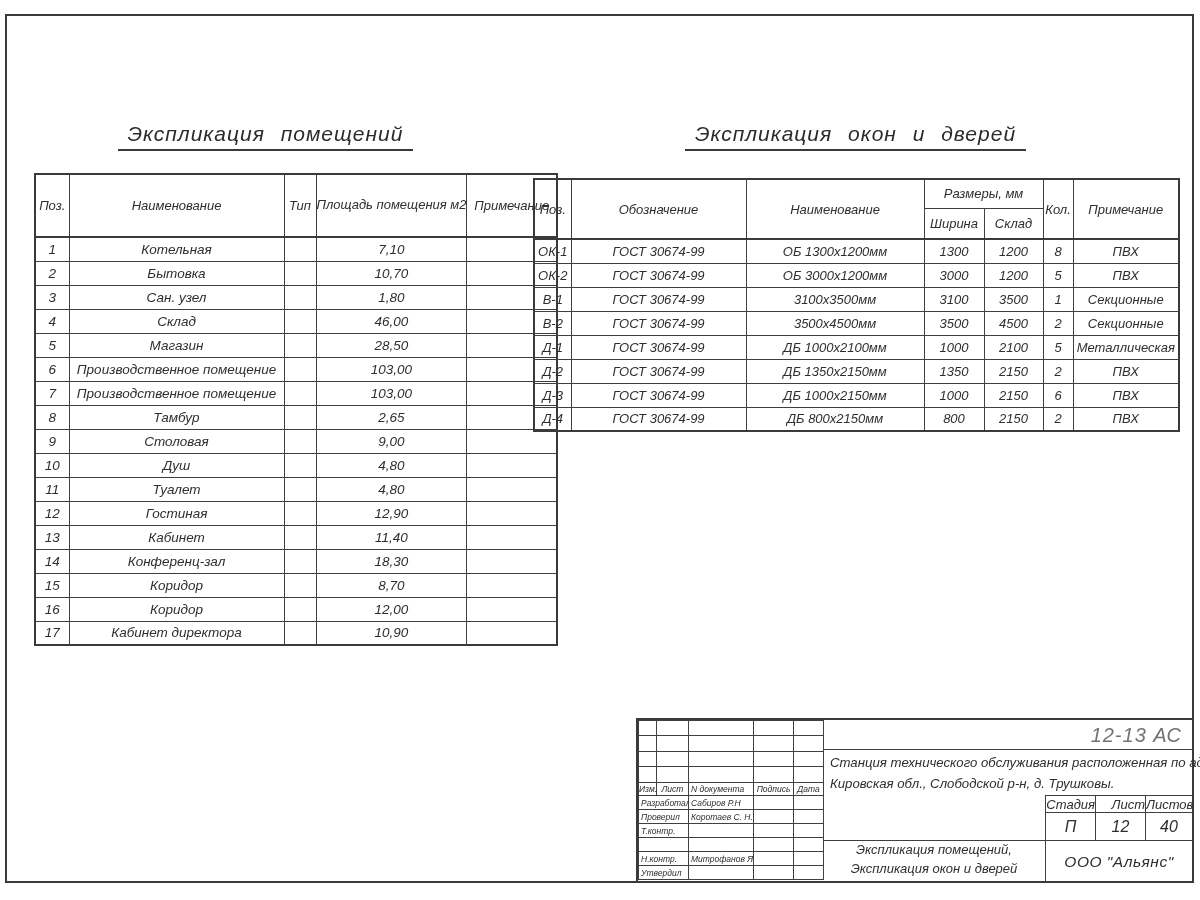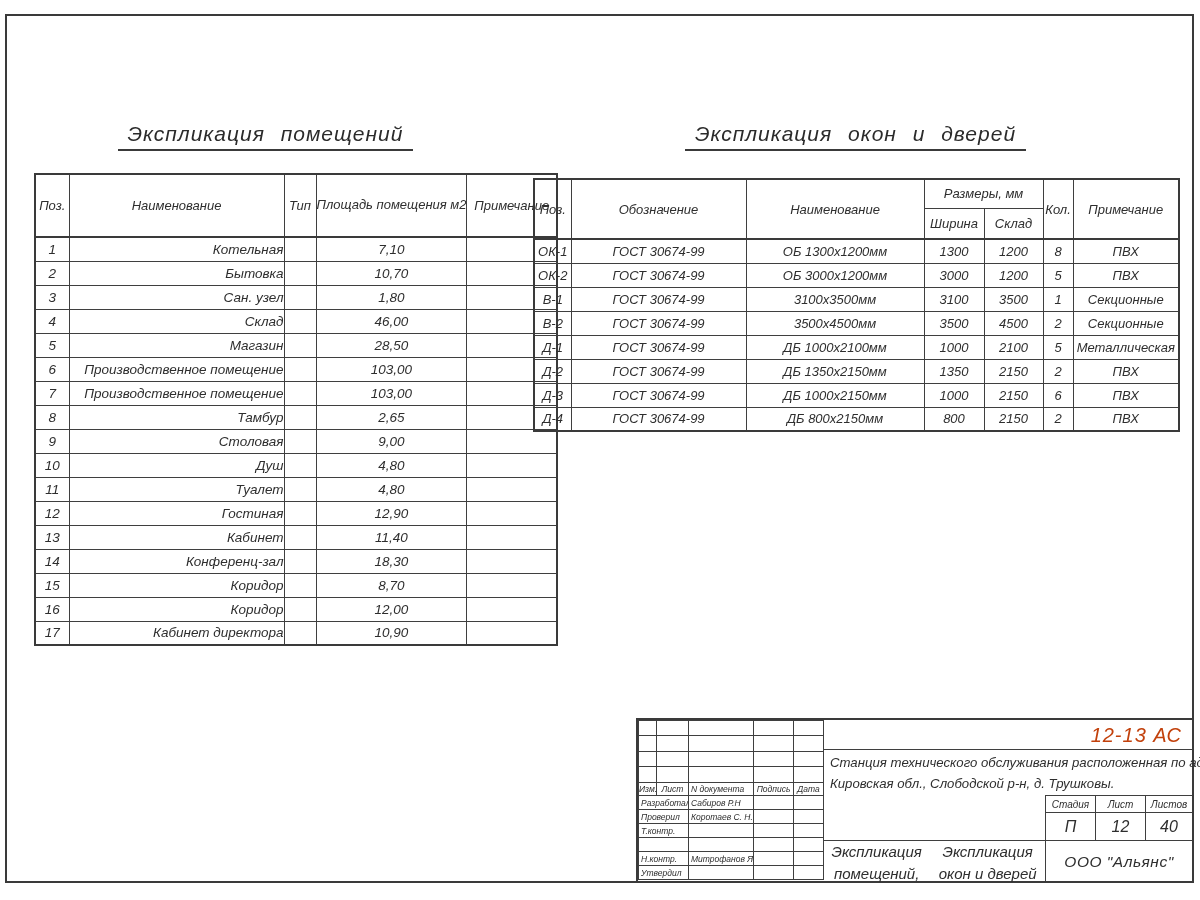--- a/index.html
+++ b/index.html
@@ -26,21 +26,21 @@
     border:2px solid #3a3a3a;
   }
   table.gost th, table.gost td {
     border:1px solid #3f3f3f; overflow:hidden; white-space:nowrap;
     font-weight:normal; font-style:italic; color:#2e2e2e;
   }
   table.gost thead th { border-bottom:2px solid #3a3a3a; }
   .rooms-tbl { left:34px; top:173px; }
   .rooms-tbl th { font-size:13px; }
   .rooms-tbl td { font-size:13.5px; height:24px; text-align:center; }
-  .rooms-tbl td.cell-name { text-align:right; }
+  .rooms-tbl td.cell-name { text-align:center; }
   .area-head { white-space:pre-line; font-size:12.5px; line-height:1.15; }
   .open-tbl { left:533px; top:178px; }
   .open-tbl th { font-size:13px;margin-top:30px; }
   .open-tbl td { font-size:13px; height:24px; text-align:center; }
   
   .tb {
     position:absolute; left:636px; top:718px; width:558px; height:165px;
     border:2px solid #3a3a3a; background:#fff;
   }
   .tb-left {
@@ -48,44 +48,44 @@
     width:185px;
   }
   .tb-left td {
     border:1px solid #3f3f3f; font-size:8.5px; font-style:italic;
     overflow:hidden; white-space:nowrap; padding-left:2px; color:#2e2e2e;
   }
   .tb-left td.ctr { text-align:center; padding-left:0; }
   .doc-code {
     position:absolute; left:185px; top:0; width:369px; height:29px;
     font-size:20px; text-align:right; padding-right:10px; line-height:31px;
-    letter-spacing:1px; color:#c2410c;
+    letter-spacing:1px; color:#737373;
   }
   .object-addr {
     position:absolute; left:185px; top:29px; width:369px; height:46px;
     border-top:1px solid #3f3f3f; font-size:13.2px; line-height:1.6;
     padding:2px 0 0 7px; white-space:nowrap;
   }
   .client {
     position:absolute; left:185px; top:75px; width:222px; height:45px;
     border-top:1px solid #3f3f3f; font-size:13px; text-align:center; line-height:45px;
   }
   .stage {
     position:absolute; left:407px; top:75px; width:147px; height:45px;
     border-top:1px solid #3f3f3f; border-left:1px solid #3f3f3f;
   }
   .stage-row { display:flex; }
   .stage-row > div { border-right:1px solid #3f3f3f; }
   .stage-row > div:last-child { border-right:none; }
-  .stage-h > div { height:17px; line-height:17px; font-size:10px; text-align:center; border-bottom:1px solid #3f3f3f; }
+  .stage-h > div { height:17px; line-height:17px; font-size:13px; text-align:right; border-bottom:1px solid #3f3f3f; }
   .stage-v > div { height:27px; line-height:27px; font-size:16px; text-align:center; }
   .sheet-name {
     position:absolute; left:185px; top:120px; width:222px; height:41px;
-    border-top:1px solid #3f3f3f; font-size:15px; text-align:center;
-    display:flex; line-height:1.45;
+    border-top:1px solid #3f3f3f; font-size:13px; text-align:center;
+    display:flex; flex-direction:column; line-height:1.45;
   }
   .company {
     position:absolute; left:407px; top:120px; width:147px; height:41px;
     border-top:1px solid #3f3f3f; border-left:1px solid #3f3f3f;
     font-size:15.5px; text-align:center; line-height:41px; letter-spacing:0.5px;
   }
 </style>
 </head>
 <body>
 

